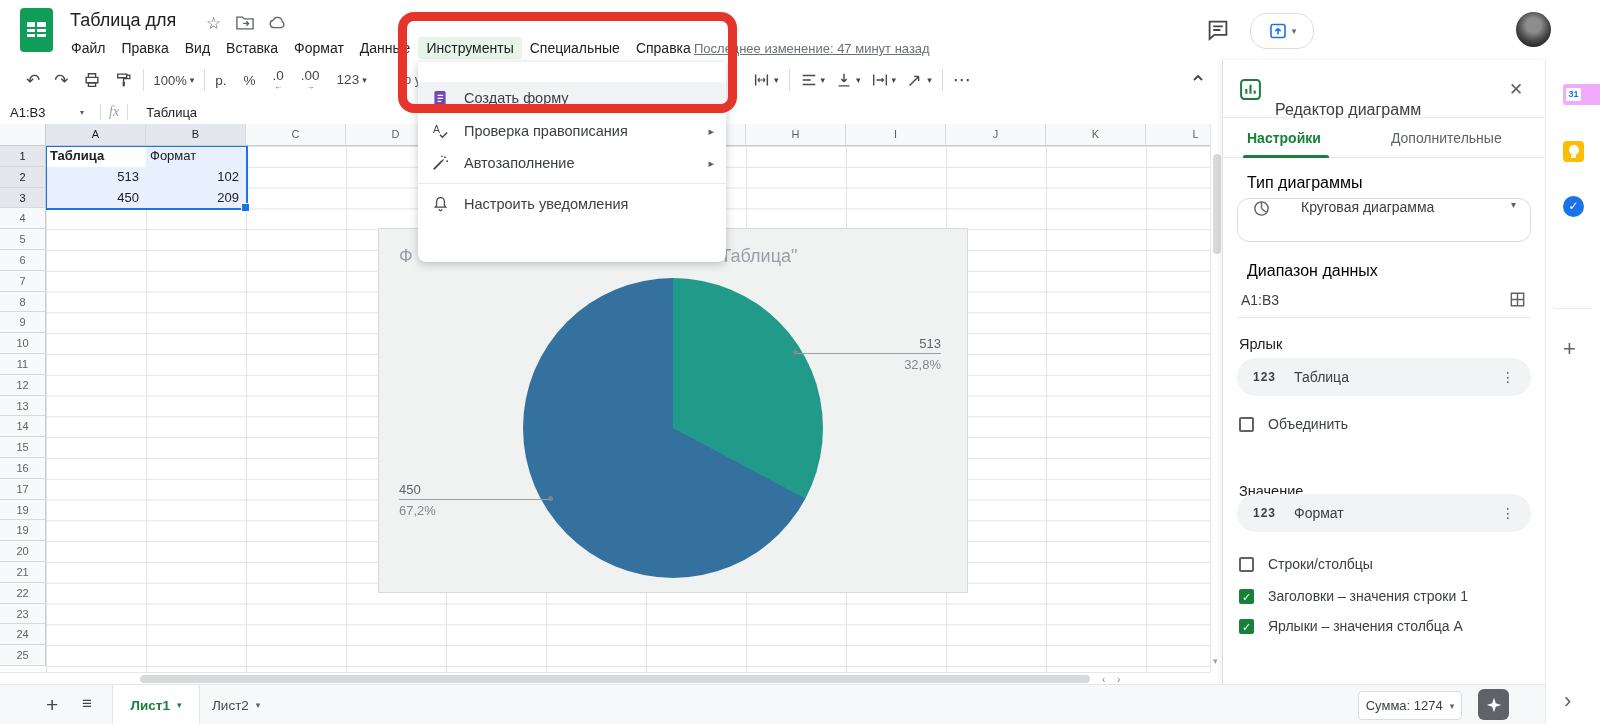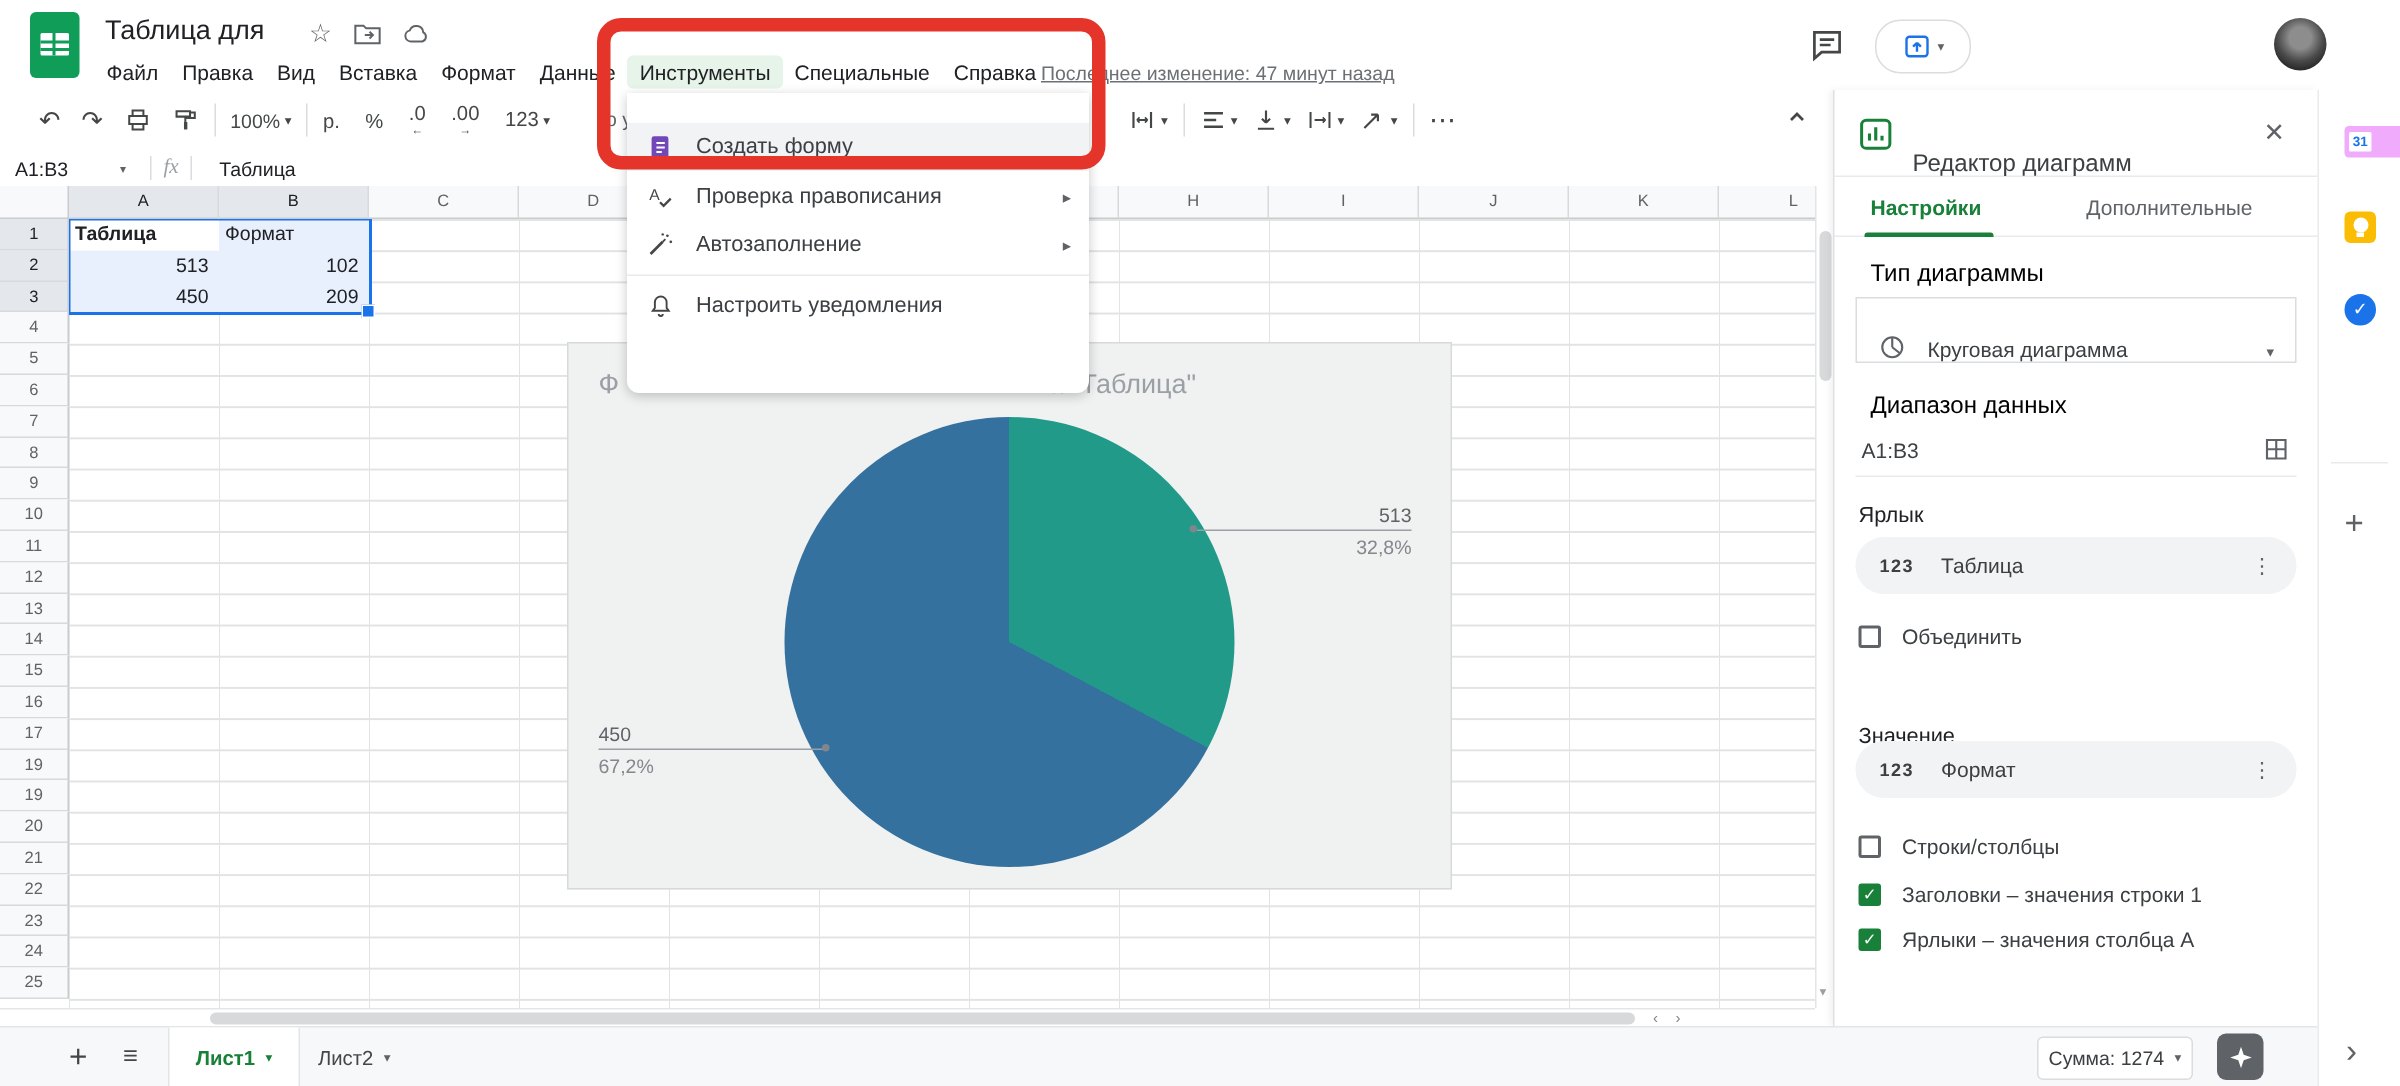--- a/index.html
+++ b/index.html
@@ -100,22 +100,22 @@
   #panel-header{position:absolute;left:0;top:0;width:100%;height:58px;border-bottom:1px solid #e8eaed;box-sizing:border-box;}
   #panel-title{position:absolute;left:52px;top:21px;font-size:16px;color:#3c4043;margin-top:20px;}
   #panel-close{position:absolute;left:286px;top:19px;font-size:17px;color:#5f6368;}
   #panel-tabs{position:absolute;left:0;top:58px;width:100%;height:40px;border-bottom:1px solid #e8eaed;
      display:flex;align-items:center;box-sizing:border-box;padding:0 24px;gap:70px;}
   .ptab{font-size:14px;color:#5f6368;}
   .ptab.active{color:#188038;font-weight:bold;}
   #tab-underline{position:absolute;left:20px;top:95px;width:86px;height:3px;background:#188038;border-radius:2px 2px 0 0;}
   .plabel{position:absolute;left:24px;font-size:16px;color:#000000;}
   .pslabel{position:absolute;left:16px;font-size:14.5px;color:#202124;}
-  #type-select{position:absolute;left:14px;top:138px;width:294px;height:44px;border:1px solid #dadce0;border-radius:0;
-     display:flex;align-items:flex-end;box-sizing:border-box;padding:0 14px;gap:14px;}
+  #type-select{position:absolute;left:14px;top:138px;width:294px;height:44px;border:1px solid #dadce0;border-radius:12px;
+     display:flex;align-items:flex-start;box-sizing:border-box;padding:0 14px;gap:30px;}
   #type-select .tsv{font-size:14px;color:#3c4043;flex:1;}
   #type-select .dd{font-size:10px;color:#5f6368;}
   #range-row{position:absolute;left:14px;top:222px;width:294px;height:36px;display:flex;align-items:center;
      border-bottom:1px solid #e8eaed;box-sizing:border-box;padding:0 4px;}
   #range-row .rv{font-size:14px;color:#3c4043;flex:1;}
   .chip{position:absolute;left:14px;width:294px;height:38px;background:#f1f3f4;border-radius:19px;
      display:flex;align-items:center;box-sizing:border-box;padding:0 16px;}
   .chip .b123{font-size:12px;font-weight:bold;color:#3c4043;letter-spacing:1px;margin-right:18px;}
   .chip .cv{font-size:14px;color:#3c4043;flex:1;}
   .chip .kebab{font-size:14px;color:#5f6368;}

